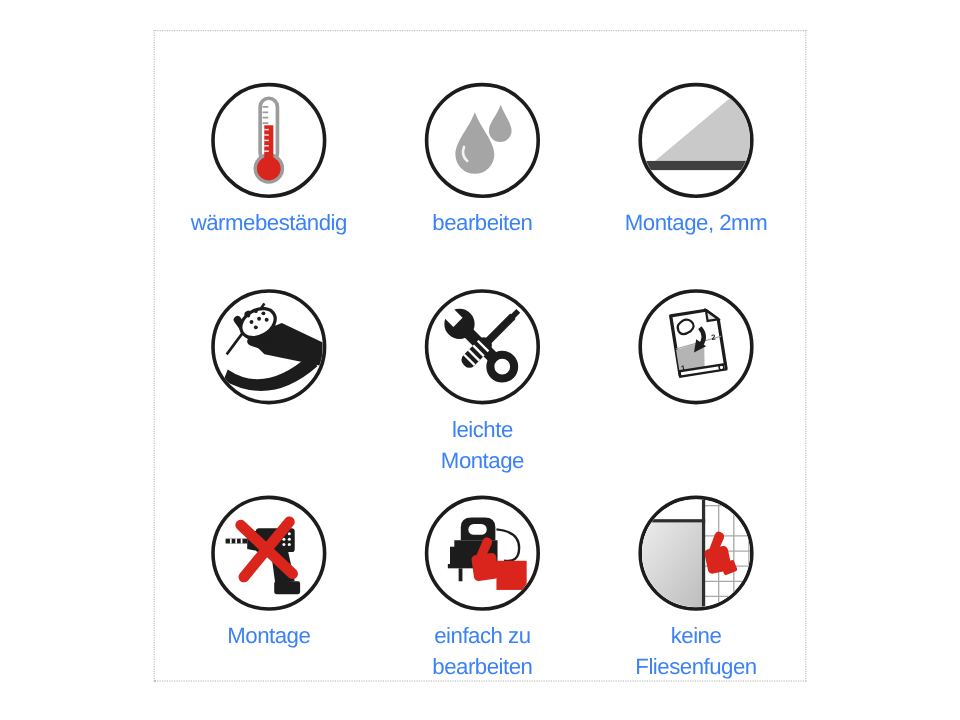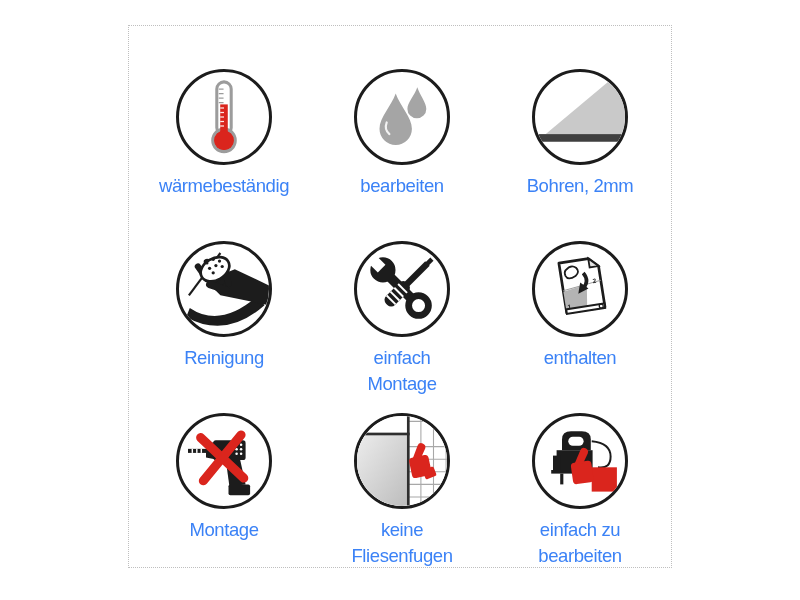--- a/index.html
+++ b/index.html
@@ -77,21 +77,21 @@
     </div>
 
     <div class="cell">
       <div class="icon-circle">
         <svg viewBox="0 0 100 100">
           <polygon points="12,69 86,7 110,7 110,69" fill="#c9c9c9"></polygon>
           <rect x="4" y="69" width="100" height="8.5" fill="#3f3f3f"></rect>
         </svg>
       </div>
       <div class="label">
-          <div>Bohren, 2mm</div>
+          <div>Montage, 2mm</div>
       </div>
     </div>
 
     <div class="cell">
       <div class="icon-circle">
         <svg viewBox="0 0 100 100">
           <line x1="11" y1="57" x2="46" y2="10" stroke="#1c1c1c" stroke-width="2.4"></line>
           <path d="M12,71 Q46,94 87,58 L95,68 Q52,106 8,81 Z" fill="#1c1c1c"></path>
           <polygon points="30,41 62,28 100,46 100,68 46,57" fill="#1c1c1c"></polygon>
           <g stroke="#1c1c1c" stroke-width="7" stroke-linecap="round">
@@ -109,21 +109,20 @@
               <circle cx="45" cy="19" r="1.8"></circle>
             <circle cx="34" cy="27" r="1.8"></circle>
               <circle cx="41" cy="24" r="1.8"></circle>
               <circle cx="48" cy="25" r="1.8"></circle>
             <circle cx="38" cy="32" r="1.8"></circle>
           </g>
           <line x1="34" y1="45" x2="52" y2="51" stroke="#1c1c1c" stroke-width="8" stroke-linecap="round"></line>
         </svg>
       </div>
       <div class="label">
-          <div>Reinigung</div>
       </div>
     </div>
 
     <div class="cell">
       <div class="icon-circle">
         <svg viewBox="0 0 100 100">
           <g transform="rotate(-45 50 50)">
             <rect x="44.5" y="24" width="11" height="44" fill="#1c1c1c"></rect>
             <circle cx="50" cy="20" r="14" fill="#1c1c1c"></circle>
             <rect x="44" y="1" width="12" height="17" fill="#ffffff"></rect>
@@ -136,21 +135,21 @@
             <g fill="#ffffff">
               <rect x="43" y="48" width="14" height="2.2"></rect>
                 <rect x="43" y="54" width="14" height="2.2"></rect>
               <rect x="43" y="60" width="14" height="2.2"></rect>
                 <rect x="43" y="66" width="14" height="2.2"></rect>
             </g>
           </g>
         </svg>
       </div>
       <div class="label">
-        <div>einfach</div>
+        <div>leichte</div>
           <div>Montage</div>
       </div>
     </div>
 
     <div class="cell">
       <div class="icon-circle">
         <svg viewBox="0 0 100 100">
           <g transform="rotate(-9 50 48)">
             <path d="M31,18 h33 l10,10 v46 h-43 Z" fill="#ffffff" stroke="#1c1c1c" stroke-width="3" stroke-linejoin="round"></path>
             <path d="M64,18 v10 h10 Z" fill="#e2e2e2" stroke="#1c1c1c" stroke-width="2"></path>
@@ -160,21 +159,20 @@
             <path d="M56,33 q6,10 -3,17" fill="none" stroke="#1c1c1c" stroke-width="4"></path>
             <polygon points="47,55 59,51 51,43" fill="#1c1c1c"></polygon>
             <text x="33" y="70" font-size="7" font-family="Liberation Sans, sans-serif" fill="#1c1c1c" font-weight="bold">1</text>
             <text x="65" y="46" font-size="7" font-family="Liberation Sans, sans-serif" fill="#1c1c1c" font-weight="bold">2</text>
             <rect x="31" y="70" width="43" height="5" fill="#ffffff" stroke="#1c1c1c" stroke-width="2.2"></rect>
             <circle cx="70" cy="72.5" r="2.2" fill="none" stroke="#1c1c1c" stroke-width="1.4"></circle>
           </g>
         </svg>
       </div>
       <div class="label">
-          <div>enthalten</div>
       </div>
     </div>
 
     <div class="cell">
       <div class="icon-circle">
         <svg viewBox="0 0 100 100">
           <g fill="#1c1c1c">
             <rect x="10" y="36.5" width="20" height="4.5"></rect>
             <polygon points="30,31 40,29 40,48 30,46"></polygon>
             <rect x="38" y="27" width="36" height="22" rx="3"></rect>
@@ -194,20 +192,45 @@
             <rect x="50" y="50" width="5" height="8"></rect>
           </g>
           <g stroke="#da251d" stroke-width="10" stroke-linecap="round">
             <line x1="24" y1="24" x2="72" y2="69"></line>
             <line x1="69" y1="21" x2="27" y2="72"></line>
           </g>
         </svg>
       </div>
       <div class="label">
         <div>Montage</div>
+      </div>
+    </div>
+
+    <div class="cell">
+      <div class="icon-circle">
+        <svg viewBox="0 0 100 100">
+          <path d="M63,28 q21,2 21,17 q0,14 -14,12" fill="none" stroke="#1c1c1c" stroke-width="2.2"></path>
+          <g fill="#1c1c1c">
+            <rect x="24" y="38" width="40" height="22"></rect>
+            <rect x="20" y="44" width="8" height="16"></rect>
+            <path d="M30,38 V26 q0,-9 10,-9 h12 q10,0 10,9 v12 Z"></path>
+            <rect x="18" y="60" width="44" height="4"></rect>
+            <rect x="28" y="64" width="3.5" height="12"></rect>
+          </g>
+          <rect x="37" y="23" width="17" height="10" rx="5" fill="#ffffff"></rect>
+          <rect x="63" y="57" width="28" height="27" fill="#da251d"></rect>
+          <g fill="#da251d" transform="translate(34,34) rotate(-8 16 22)">
+            <rect x="6" y="17" width="23" height="24" rx="4"></rect>
+            <path d="M10,19 L19,4 q2.5,-3.5 6,-1 q3.5,2.5 1.5,6 L20,19 Z"></path>
+          </g>
+        </svg>
+      </div>
+      <div class="label">
+        <div>einfach zu</div>
+          <div>bearbeiten</div>
       </div>
     </div>
 
     <div class="cell">
       <div class="icon-circle">
         <svg viewBox="0 0 100 100">
           <defs>
             <linearGradient id="panelGrad" x1="0" y1="0" x2="1" y2="1">
               <stop offset="0" stop-color="#ececec"></stop>
               <stop offset="1" stop-color="#bdbdbd"></stop>
@@ -236,39 +259,14 @@
             </g>
           </g>
         </svg>
       </div>
       <div class="label">
         <div>keine</div>
           <div>Fliesenfugen</div>
       </div>
     </div>
 
-    <div class="cell">
-      <div class="icon-circle">
-        <svg viewBox="0 0 100 100">
-          <path d="M63,28 q21,2 21,17 q0,14 -14,12" fill="none" stroke="#1c1c1c" stroke-width="2.2"></path>
-          <g fill="#1c1c1c">
-            <rect x="24" y="38" width="40" height="22"></rect>
-            <rect x="20" y="44" width="8" height="16"></rect>
-            <path d="M30,38 V26 q0,-9 10,-9 h12 q10,0 10,9 v12 Z"></path>
-            <rect x="18" y="60" width="44" height="4"></rect>
-            <rect x="28" y="64" width="3.5" height="12"></rect>
-          </g>
-          <rect x="37" y="23" width="17" height="10" rx="5" fill="#ffffff"></rect>
-          <rect x="63" y="57" width="28" height="27" fill="#da251d"></rect>
-          <g fill="#da251d" transform="translate(34,34) rotate(-8 16 22)">
-            <rect x="6" y="17" width="23" height="24" rx="4"></rect>
-            <path d="M10,19 L19,4 q2.5,-3.5 6,-1 q3.5,2.5 1.5,6 L20,19 Z"></path>
-          </g>
-        </svg>
-      </div>
-      <div class="label">
-        <div>einfach zu</div>
-          <div>bearbeiten</div>
-      </div>
-    </div>
-
   </div>
 </div>
 
 </body></html>

